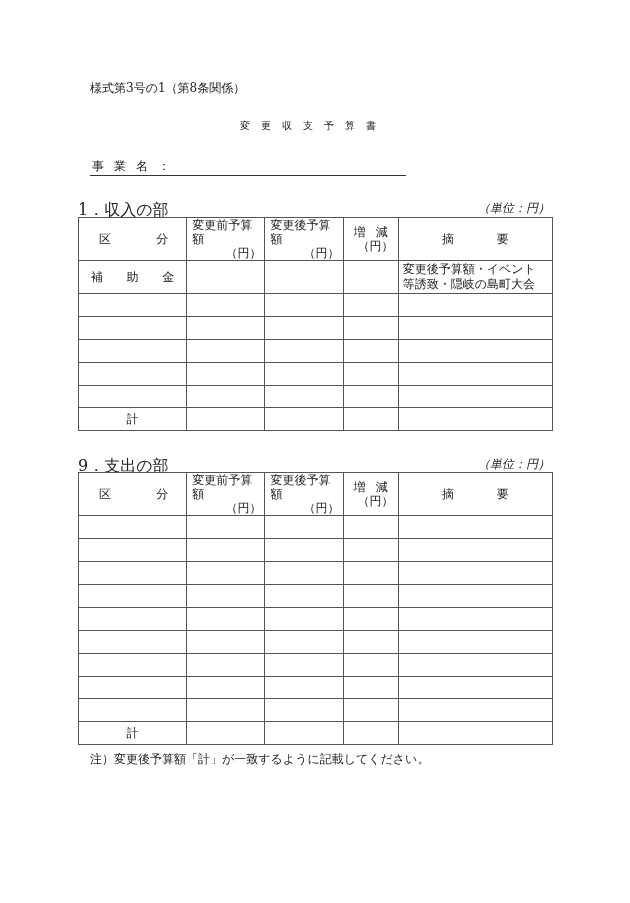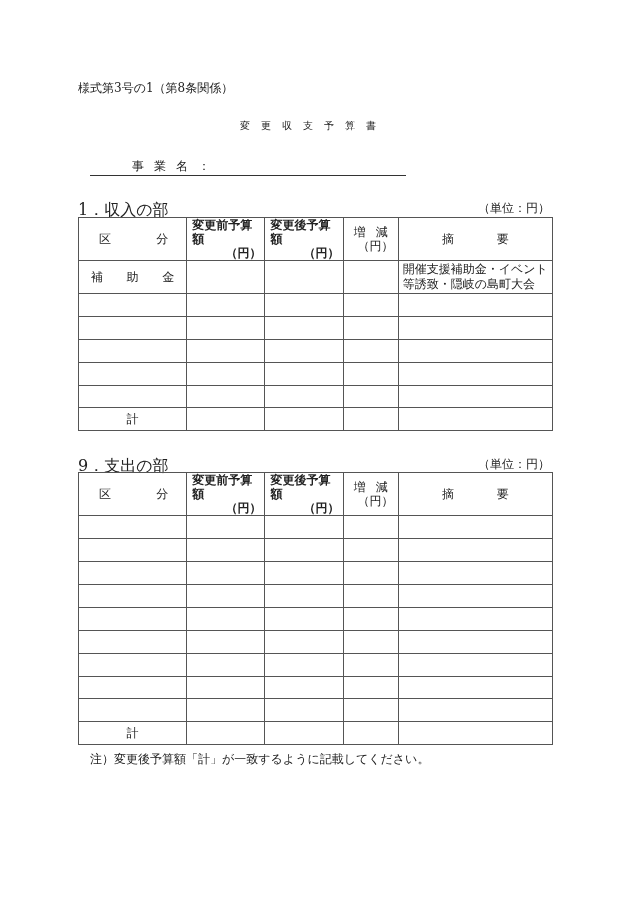--- a/index.html
+++ b/index.html
@@ -2,36 +2,36 @@
 <html><head>
 <meta charset="utf-8">
 <style>
   html, body { margin:0; padding:0; background:#fff; }
   body {
     width:630px; height:903px; position:relative; overflow:hidden;
     font-family:"DejaVu Serif","Liberation Serif",serif;
     color:#222; font-size:12px;
   }
   .abs { position:absolute; white-space:nowrap; }
-  .form-no { left:78px; top:80px; font-size:12px; }
+  .form-no { left:90px; top:80px; font-size:12px; }
   .doc-title { left:240px; top:119px; font-size:10px; letter-spacing:11px; }
-  .project-label { left:92px; top:158px; font-size:12px; letter-spacing:10px;margin-left:40px; }
+  .project-label { left:92px; top:158px; font-size:12px; letter-spacing:10px; }
   .project-line { left:90px; top:175px; width:316px; height:0; border-top:1px solid #333; }
   .section-title { font-size:16px; }
-  .unit { font-size:12px; }
+  .unit { font-size:12px;font-style:italic; }
   table.budget {
     position:absolute; left:78px; width:475px; border-collapse:collapse;
     table-layout:fixed; font-size:12px;
   }
   table.budget td, table.budget th {
     border:1px solid #555; padding:0; font-weight:normal; vertical-align:middle;
   }
   .col1 { width:108px; } .col2 { width:78px; } .col3 { width:78px; } .col4 { width:55px; } .col5 { width:154px; }
   .hdr-kubun { display:flex; justify-content:space-between; padding:0 18px 0 20px; }
-  .hdr-money { text-align:right; line-height:14px; padding:0 3px;font-weight:bold; }
+  .hdr-money { text-align:right; line-height:14px; padding:0 3px; }
   .hdr-money .l1 { display:block; text-align:left; padding-left:2px; }
   .hdr-inc { line-height:14px; text-align:center; }
   .hdr-inc .l1 { display:block; letter-spacing:10px; padding-left:10px;text-align:right; }
   .hdr-inc .l2 { display:block; padding-left:10px; }
   .hdr-summary { display:flex; justify-content:space-around; padding:0 22px; }
   .cat-row { display:flex; justify-content:space-between; padding:0 12px 0 12px; }
   .summary-text { line-height:15px; padding:1px 4px; }
   .total-cell { text-align:center; }
   .note { left:90px; top:751px; font-size:12px; }
 </style>
@@ -87,21 +87,21 @@
             <span>補</span>
             <span>助</span>
             <span>金</span>
           </div>
         </td>
     <td></td>
     <td></td>
     <td></td>
     <td>
           <div class="summary-text">
-            <div>開催支援補助金・イベント</div>
+            <div>変更後予算額・イベント</div>
             <div>等誘致・隠岐の島町大会</div>
           </div>
         </td>
   </tr>
   <tr style="height:23px;">
         <td></td>
         <td></td>
         <td></td>
         <td></td>
         <td></td>

